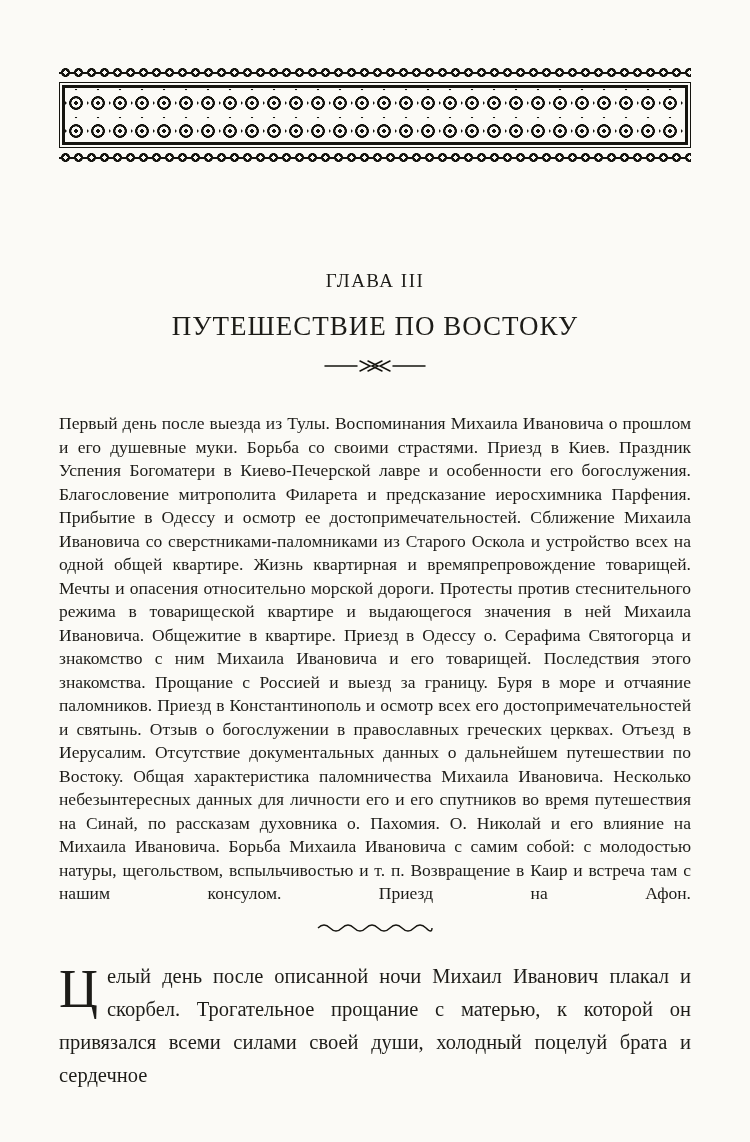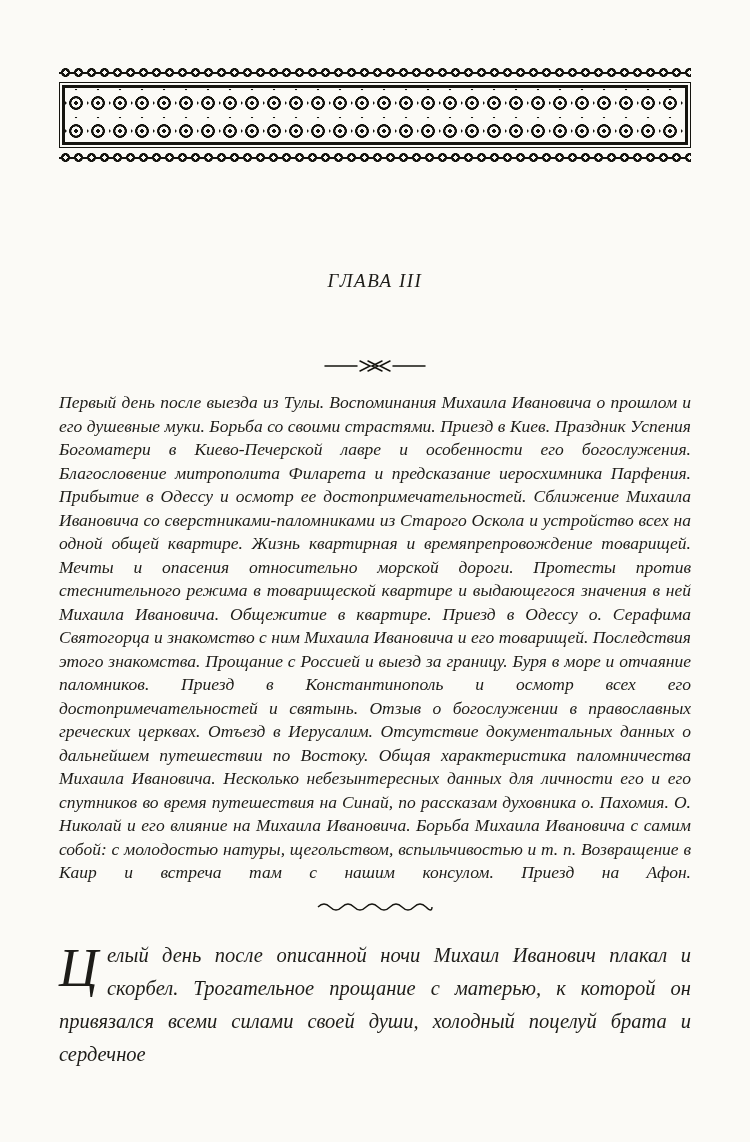--- a/index.html
+++ b/index.html
@@ -6,21 +6,20 @@
   html, body { background: #e9e8e4; }
   .page {
     position: relative;
     width: 750px;
     height: 1142px;
     margin: 0 auto;
     background: #fbfaf6;
     color: #1d1c18;
     font-family: "Liberation Serif", "DejaVu Serif", serif;
     overflow: hidden;
-    font-style: italic;
   }
   .content { padding: 0 59px; }
 
   
   .ornament { margin-top: 66px; }
   .chain {
     height: 13px;
     background-image:
       radial-gradient(circle at 6.5px 6.5px, #fbfaf6 0 2px, #15140f 2.2px 4.2px, rgba(0,0,0,0) 4.7px),
       linear-gradient(#15140f, #15140f);
@@ -58,21 +57,21 @@
     text-align: center;
     font-size: 27px;
     font-weight: 400;
     line-height: 35px;
     letter-spacing: 1px;
   }
   .divider { margin-top: 14px; text-align: center; }
 
   
   .summary {
-    margin-top: 13px;
+    margin-top: 34px;
     font-size: 17.5px;
     line-height: 23.5px;
     text-align: justify;
     text-align-last: justify;
   }
 
   .divider-wave { margin-top: 12px; text-align: center; }
 
   
   .body-text {
@@ -100,21 +99,21 @@
     <div class="ornament">
       <div class="chain"></div>
       <div class="frame-outer">
         <div class="frame-inner"></div>
       </div>
       <div class="chain chain-bottom"></div>
     </div>
 
     <h2 class="chapter">ГЛАВА III</h2>
 
-    <h1 class="title"><br></h1>
+    <h1 class="title"><span>ПУТЕШЕСТВИЕ ПО ВОСТОКУ</span><br></h1>
 
     <div class="divider">
       <svg width="104" height="16" viewBox="0 0 104 16">
         <g stroke="#15140f" stroke-width="1.5" fill="none" stroke-linecap="round">
           <path d="M2 8 H34"></path>
           <path d="M37 3 L47 8 L37 13"></path>
           <path d="M45 3 L55 8 L45 13"></path>
           <path d="M59 3 L49 8 L59 13"></path>
           <path d="M67 3 L57 8 L67 13"></path>
           <path d="M70 8 H102"></path>

